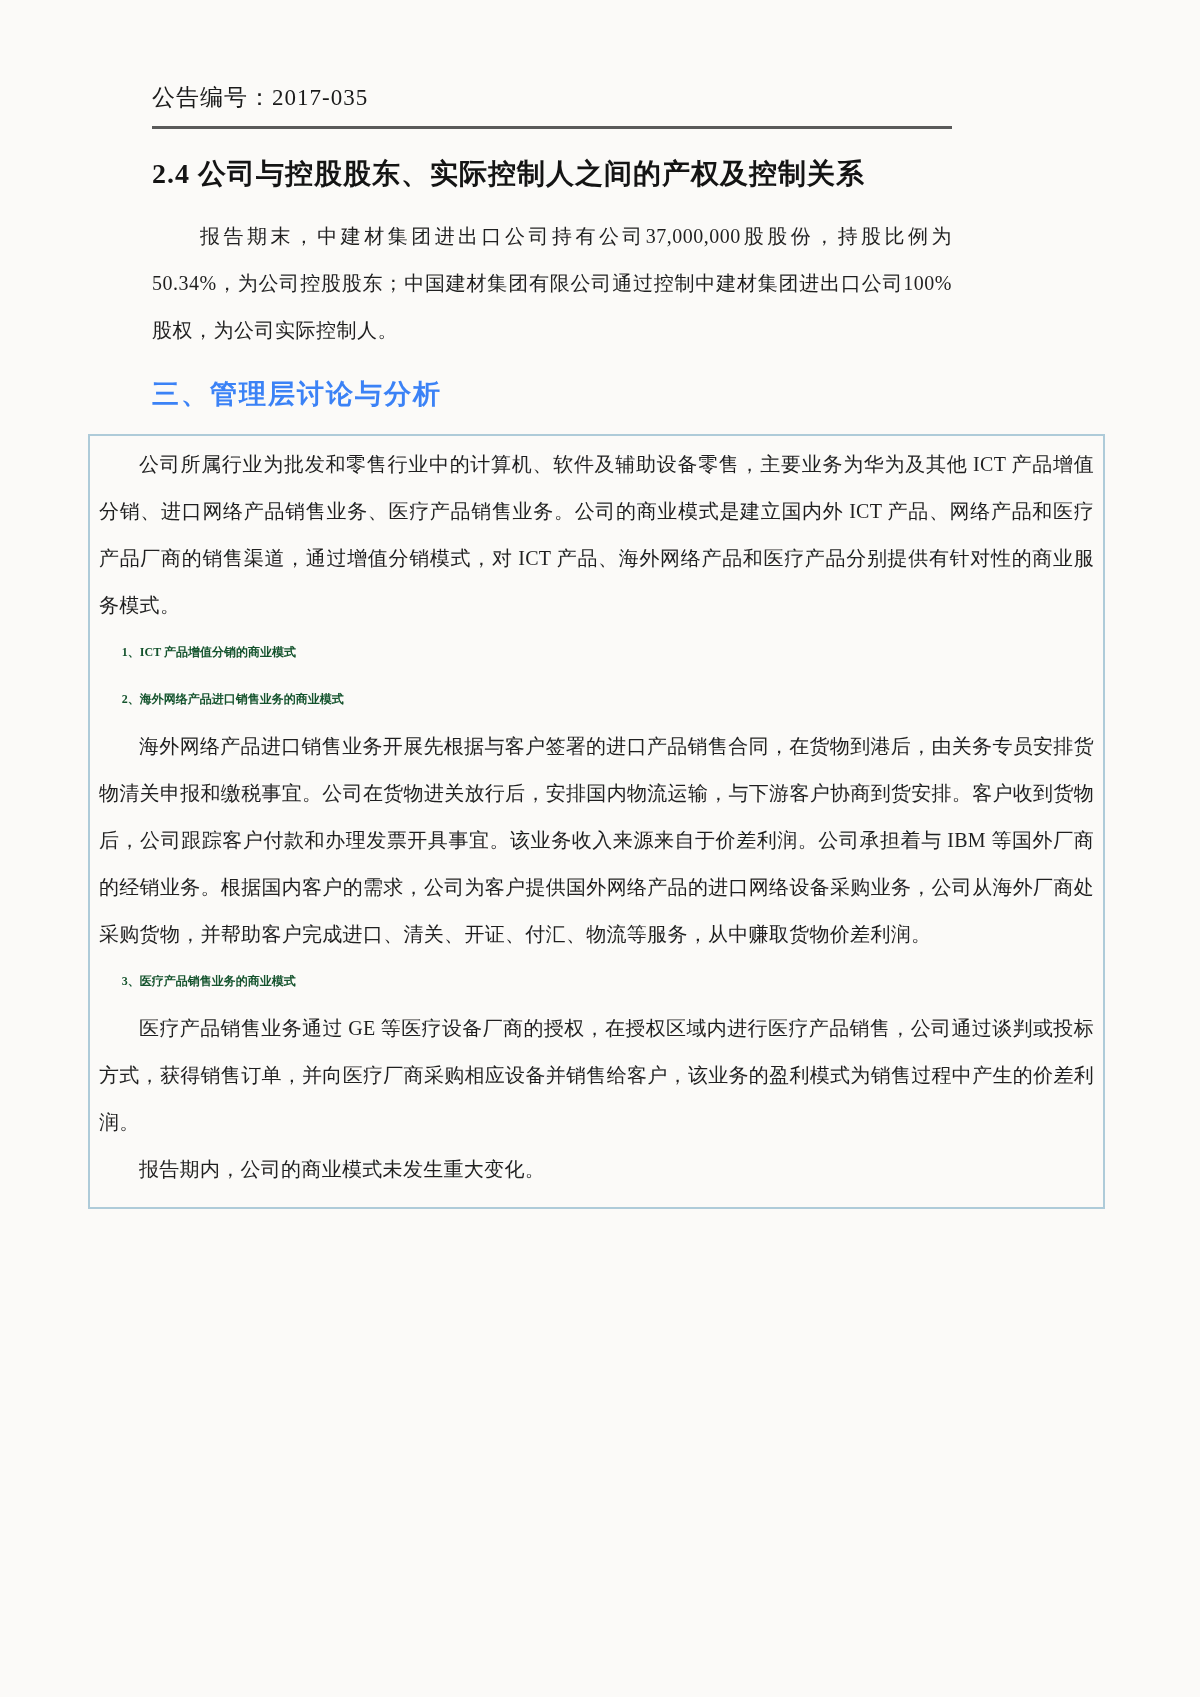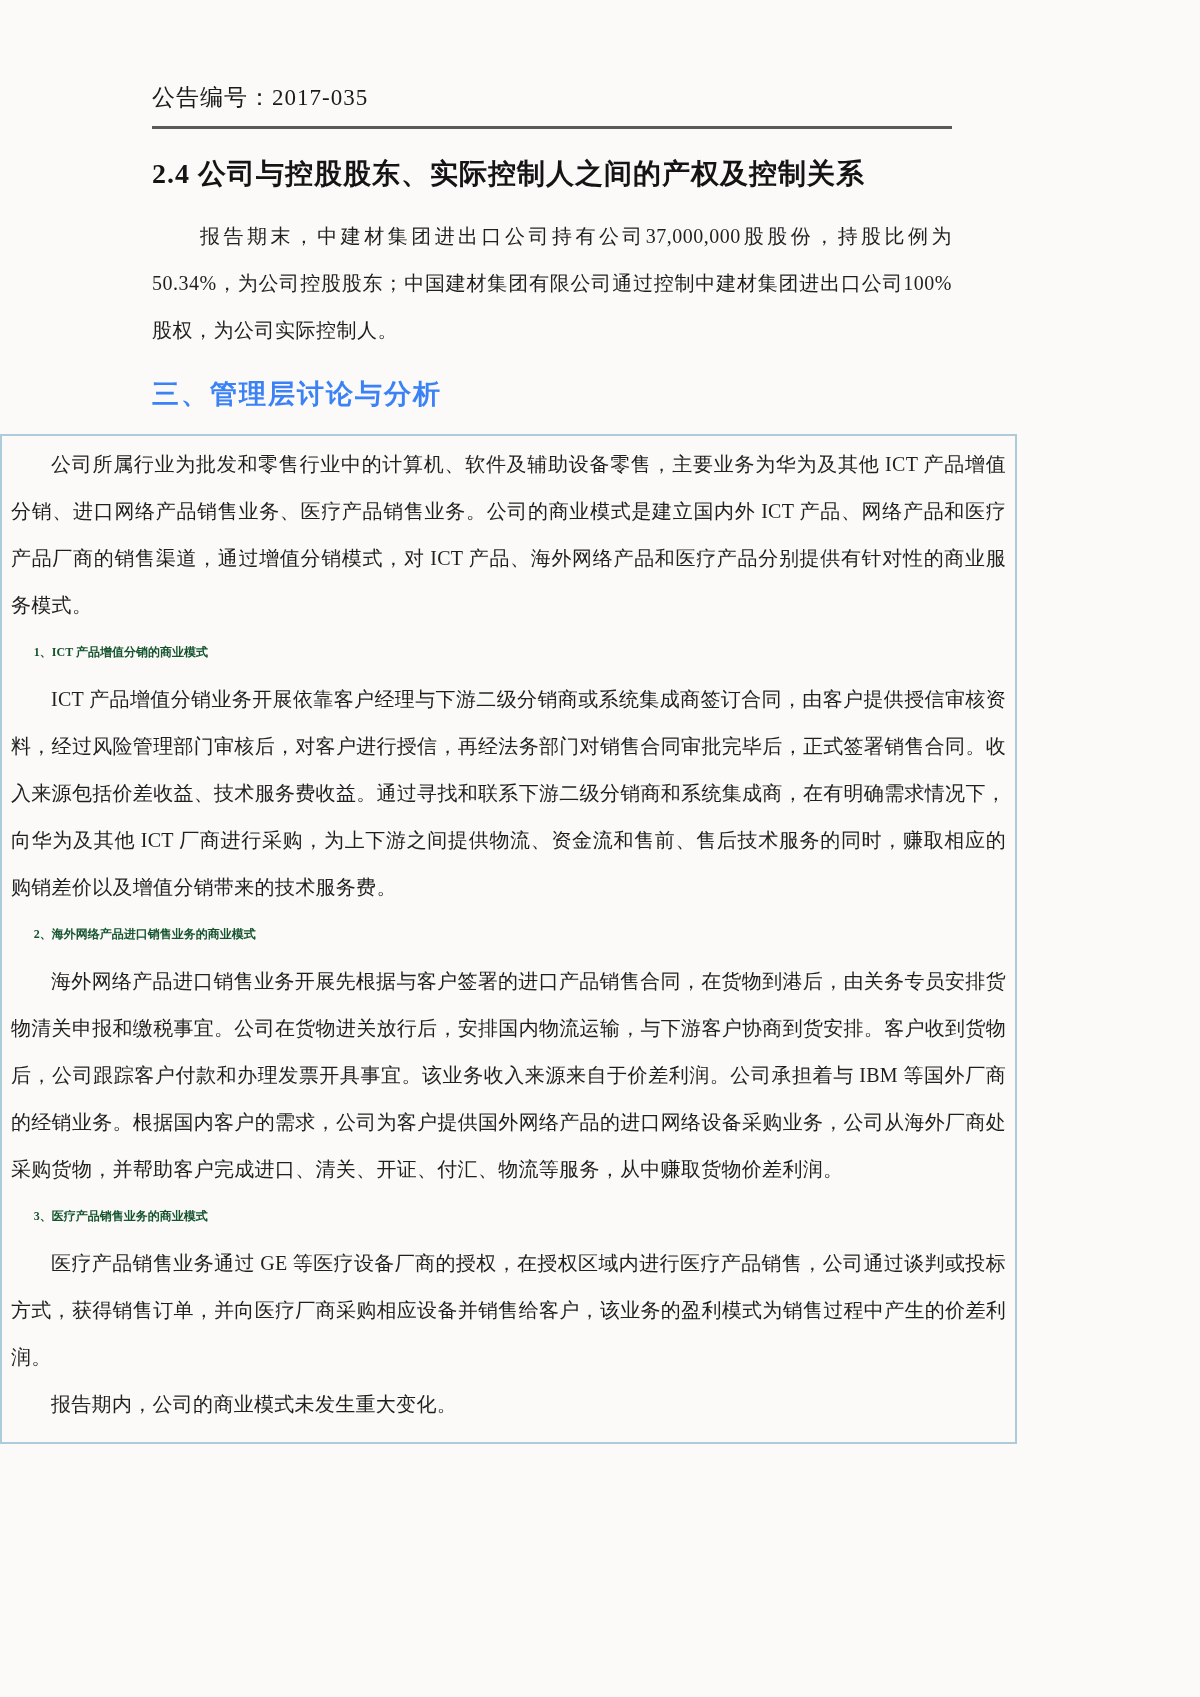--- a/index.html
+++ b/index.html
@@ -61,20 +61,21 @@
   .h-31 {
     font-size: 27px;
     font-weight: bold;
     line-height: 36px;
     margin-top: 50px;
     letter-spacing: 1px;
     color: #141414;
   }
   .model-box {
     box-sizing: border-box;
+    margin-left: 88px;
     margin-top: 22px;
     width: 1017px;
     border: 2px solid #aecbd9;
     padding: 5px 9px 14px 9px;
     background: transparent;
   }
   .model-box p {
     margin: 0;
     font-size: 20px;
     line-height: 47px;
@@ -107,21 +108,20 @@
 
     <div class="h-3">三、管理层讨论与分析</div>
 
   </div>
 
   <div class="model-box">
     <p>公司所属行业为批发和零售行业中的计算机、软件及辅助设备零售，主要业务为华为及其他 ICT 产品增值分销、进口网络产品销售业务、医疗产品销售业务。公司的商业模式是建立国内外 ICT 产品、网络产品和医疗产品厂商的销售渠道，通过增值分销模式，对 ICT 产品、海外网络产品和医疗产品分别提供有针对性的商业服务模式。</p>
 
     <div>
       <div class="sub-heading">1、ICT 产品增值分销的商业模式</div>
-      <p>ICT 产品增值分销业务开展依靠客户经理与下游二级分销商或系统集成商签订合同，由客户提供授信审核资料，经过风险管理部门审核后，对客户进行授信，再经法务部门对销售合同审批完毕后，正式签署销售合同。收入来源包括价差收益、技术服务费收益。通过寻找和联系下游二级分销商和系统集成商，在有明确需求情况下，向华为及其他 ICT 厂商进行采购，为上下游之间提供物流、资金流和售前、售后技术服务的同时，赚取相应的购销差价以及增值分销带来的技术服务费。</p>
     </div>
 
     <div>
       <div class="sub-heading">2、海外网络产品进口销售业务的商业模式</div>
       <p>海外网络产品进口销售业务开展先根据与客户签署的进口产品销售合同，在货物到港后，由关务专员安排货物清关申报和缴税事宜。公司在货物进关放行后，安排国内物流运输，与下游客户协商到货安排。客户收到货物后，公司跟踪客户付款和办理发票开具事宜。该业务收入来源来自于价差利润。公司承担着与 IBM 等国外厂商的经销业务。根据国内客户的需求，公司为客户提供国外网络产品的进口网络设备采购业务，公司从海外厂商处采购货物，并帮助客户完成进口、清关、开证、付汇、物流等服务，从中赚取货物价差利润。</p>
     </div>
 
     <div>
       <div class="sub-heading">3、医疗产品销售业务的商业模式</div>
       <p>医疗产品销售业务通过 GE 等医疗设备厂商的授权，在授权区域内进行医疗产品销售，公司通过谈判或投标方式，获得销售订单，并向医疗厂商采购相应设备并销售给客户，该业务的盈利模式为销售过程中产生的价差利润。</p>

